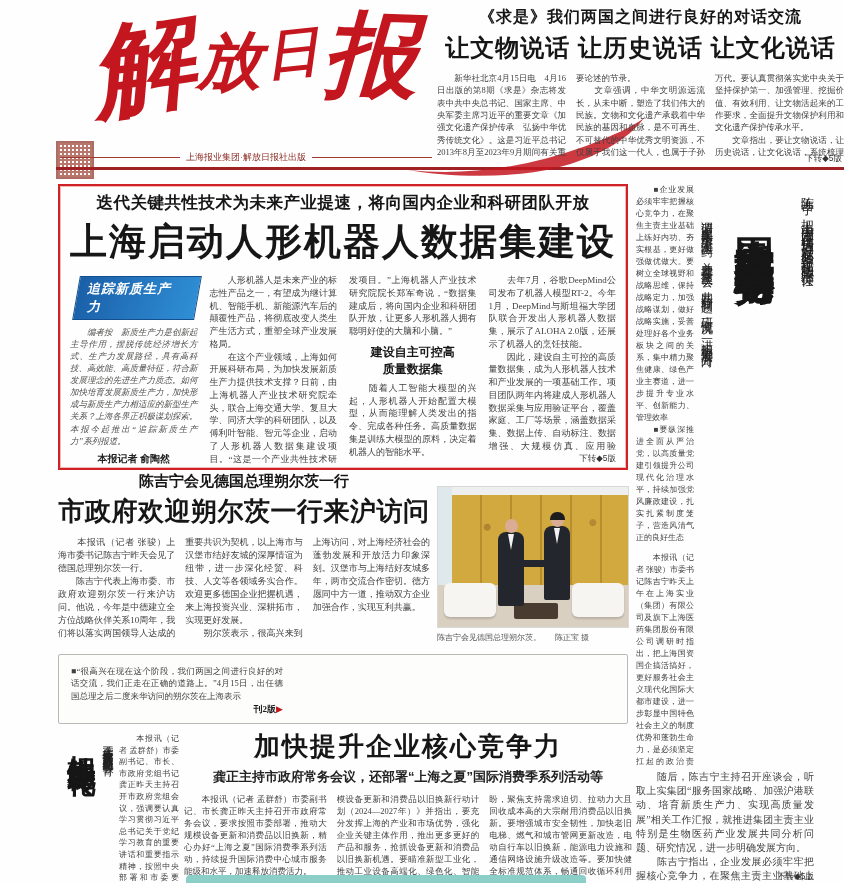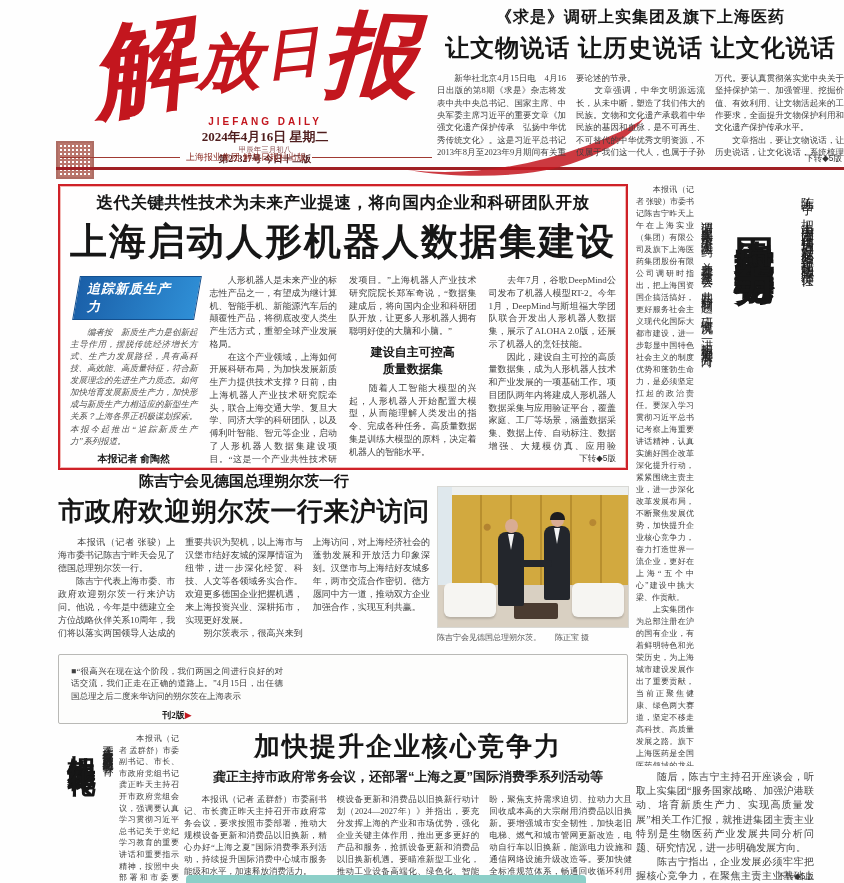--- a/index.html
+++ b/index.html
@@ -84,21 +84,21 @@
   .suit{position:absolute;top:13px;left:2px;width:26px;height:74px;background:#23262c;border-radius:8px 8px 2px 2px;}
   .shirt{position:absolute;top:15px;left:12px;width:6px;height:16px;background:#f2f2f2;clip-path:polygon(0 0,100% 0,50% 100%);}
   .arm{position:absolute;bottom:60px;left:82px;width:32px;height:7px;background:#23262c;border-radius:3px;}
   .caption{display:flex;justify-content:space-between;margin-top:4px;font-size:8px;color:#555;}
 
   
   .quote-box{left:58px;top:654px;width:570px;height:70px;border:1.5px solid #b9b9b6;border-radius:2px;
              box-sizing:border-box;padding:10px 12px;display:flex;gap:14px;background:#fdfdfc;}
   .q-text{flex:1;font-size:23px;font-weight:900;letter-spacing:1px;line-height:1.35;}
   .q-note{width:212px;font-size:8.5px;line-height:1.45;color:#414141;text-align:justify;}
-  .q-ref{text-align:center;font-size:9px;color:#1a1a1a;font-weight:700;margin-top:7px;}
+  .q-ref{text-align:right;font-size:9px;color:#1a1a1a;font-weight:700;margin-top:1px;}
   .q-ref b{color:#c3161e;}
 
   
   .disc-head{left:54px;top:734px;width:42px;height:160px;font-size:28px;font-weight:900;letter-spacing:2px;line-height:1.1;}
   .disc-kick{left:98px;top:737px;width:17px;height:146px;font-size:11px;color:#222;letter-spacing:1px;}
   .disc-body{left:119px;top:733px;width:60px;height:150px;font-size:8px;line-height:1.45;}
 
   
   .ren{left:184px;top:729px;width:448px;height:154px;}
   .ren-head{font-size:26px;font-weight:900;letter-spacing:2px;}
@@ -124,38 +124,32 @@
 
 <div class="page">
 
   <div class="abs qr"></div>
   <div class="abs m-title">
     <span class="mt1">解</span>
     <span class="mt2">放</span>
     <span class="mt3">日</span>
     <span class="mt4">报</span>
   </div>
-  <div class="abs m-meta">
-    <div class="m-en">JIEFANG DAILY</div>
-    <div class="m-date">2024年4月16日 星期二</div>
-    <div class="m-lunar">甲辰年三月初八</div>
-    <div class="m-issue">第27327号 今日十二版</div>
-  </div>
   <div class="abs m-pub">
     <span class="rline"></span>
     <span class="ptxt">上海报业集团·解放日报社出版</span>
     <span class="rline"></span>
   </div>
   <div class="abs red-rule"></div>
   <svg class="abs flourish" width="244" height="62" viewBox="0 0 244 62">
     <path d="M4 54 C60 60 122 52 182 30 C208 20 228 11 240 2 C224 24 192 42 152 52 C112 62 48 62 4 54 Z" fill="#c3161e" opacity="0.85"></path>
   </svg>
 
   <div class="abs qs">
-    <div class="hl center qs-kicker">《求是》调研上实集团及旗下上海医药</div>
+    <div class="hl center qs-kicker">《求是》我们两国之间进行良好的对话交流</div>
     <div class="hl center qs-head">让文物说话 让历史说话 让文化说话</div>
     <div class="qs-body cols-3 body-text clip">　　新华社北京4月15日电　4月16日出版的第8期《求是》杂志将发表中共中央总书记、国家主席、中央军委主席习近平的重要文章《加强文化遗产保护传承　弘扬中华优秀传统文化》。这是习近平总书记2013年8月至2023年9月期间有关重要论述的节录。
 　　文章强调，中华文明源远流长，从未中断，塑造了我们伟大的民族。文物和文化遗产承载着中华民族的基因和血脉，是不可再生、不可替代的中华优秀文明资源，不仅属于我们这一代人，也属于子孙万代。要认真贯彻落实党中央关于坚持保护第一、加强管理、挖掘价值、有效利用、让文物活起来的工作要求，全面提升文物保护利用和文化遗产保护传承水平。
 　　文章指出，要让文物说话，让历史说话，让文化说话，系统梳理传统文化资源，让收藏在禁宫里的文物、陈列在广阔大地上的遗产、书写在古籍里的文字都活起来，加强文物保护利用和文化遗产保护传承，提高文物研究阐释和展示传播水平，让历史悠久的灿烂文明在新时代展现魅力和风采。</div>
     <div class="jump qs-jump">下转◆5版</div>
   </div>
 
   <div class="abs main-box">
     <div class="hl center mb-kicker">迭代关键共性技术为未来产业提速，将向国内企业和科研团队开放</div>
     <div class="hl center mb-head">上海启动人形机器人数据集建设</div>
@@ -231,20 +225,22 @@
 　　会议原则同意《上海市推动大规模设备更新和消费品以旧换新行动计划（2024—2027年）》并指出，要充分发挥上海的产业和市场优势，强化企业关键主体作用，推出更多更好的产品和服务，抢抓设备更新和消费品以旧换新机遇。要瞄准新型工业化，推动工业设备高端化、绿色化、智能化升级。要围绕发展所需和群众所盼，聚焦支持需求迫切、拉动力大且回收成本高的大宗耐用消费品以旧换新。要增强城市安全韧性，加快老旧电梯、燃气和城市管网更新改造，电动自行车以旧换新，能源电力设施和通信网络设施升级改造等。要加快健全标准规范体系，畅通回收循环利用链条，努力丰富金融供给。
 　　会议指出，要精心办好“上海之夏”国际消费季系列活动，通过特色文体活动联动，挖掘本土消费潜力，吸引外籍人士来沪旅游、度假、消费。要精心策划高能级商旅文体展活动，全力打造一流的消费供给和消费体验，持续优化消费品质服务环境，支持举办各类大型首发首秀活动，为外籍人士来沪提供便捷服务，将上海打造成中国入境旅游第一站，联动长三角规划推广系列文旅线路和产品。　下转◆5版</div>
   </div>
   <div class="abs teal-strip"></div>
 
   <div class="abs sb">
     <div class="vert sb-kicker clip">陈吉宁：把上海国资国企搞活搞好是必须坚定扛起的政治责任</div>
     <div class="hl vert sb-head clip">围绕主责主业提升企业核心竞争力</div>
     <div class="vert sb-sub clip">调研上实集团及旗下上海医药　并主持召开座谈会　共同分析问题、研究情况，进一步明确发展方向</div>
     <div class="sb-left clip">
+      <div class="sb-bullets body-text">　　■企业发展必须牢牢把握核心竞争力，在聚焦主责主业基础上练好内功、夯实根基，更好做强做优做大。要树立全球视野和战略思维，保持战略定力，加强战略谋划，做好战略实施，妥善处理好各个业务板块之间的关系，集中精力聚焦健康、绿色产业主赛道，进一步提升专业水平、创新能力、管理效率
+　　■要纵深推进全面从严治党，以高质量党建引领提升公司现代化治理水平，持续加强党风廉政建设，扎实扎紧制度笼子，营造风清气正的良好生态</div>
       <div class="body-text">　　本报讯（记者 张骏）市委书记陈吉宁昨天上午在上海实业（集团）有限公司及旗下上海医药集团股份有限公司调研时指出，把上海国资国企搞活搞好，更好服务社会主义现代化国际大都市建设，进一步彰显中国特色社会主义的制度优势和蓬勃生命力，是必须坚定扛起的政治责任。要深入学习贯彻习近平总书记考察上海重要讲话精神，认真实施好国企改革深化提升行动，紧紧围绕主责主业，进一步深化改革发展布局，不断聚焦发展优势，加快提升企业核心竞争力，奋力打造世界一流企业，更好在上海“五个中心”建设中挑大梁、作贡献。
 　　上实集团作为总部注册在沪的国有企业，有着鲜明特色和光荣历史，为上海城市建设发展作出了重要贡献，当前正聚焦健康、绿色两大赛道，坚定不移走高科技、高质量发展之路。旗下上海医药是全国医药领域的龙头企业。陈吉宁来到上药集团，听取上实集团主要业务和重点建设项目汇报，就新药研发、临床试验、生产制造、市场准入、医疗服务模式以及与健康保险结合等问题与企业负责同志作了交流。</div>
     </div>
     <div class="sb-bottom clip">
       <div class="body-text">　　随后，陈吉宁主持召开座谈会，听取上实集团“服务国家战略、加强沪港联动、培育新质生产力、实现高质量发展”相关工作汇报，就推进集团主责主业特别是生物医药产业发展共同分析问题、研究情况，进一步明确发展方向。
 　　陈吉宁指出，企业发展必须牢牢把握核心竞争力，在聚焦主责主业基础上持续深耕，更好做强做优做大。上实集团要树立全球视野和战略思维，保持战略定力，加强战略谋划，做好战略实施，妥善处理好各个业务板块之间的关系，集中精力聚焦健康、绿色产业主赛道，进一步提升专业水平、创新能力、管理效率，把握数智化、绿色化机遇，紧扣医药产业发展方向，深入研判未来发展空间，抓紧优化调整产业布局，加快提升自主创新研发能力，推动科技、金融赋能医药产业发展，加快培育引进具有国际视野、专业能力的管理团队和创新人才，为上海生物医药产业高质量发展作出更大贡献。</div>
     </div>
     <div class="jump sb-jump">下转◆5版</div>
   </div>
 

